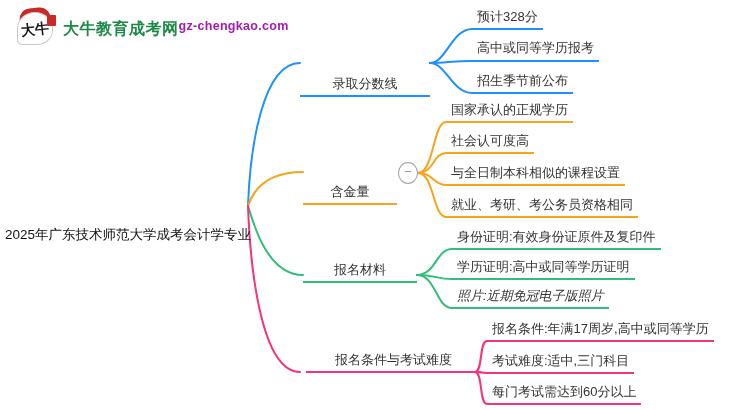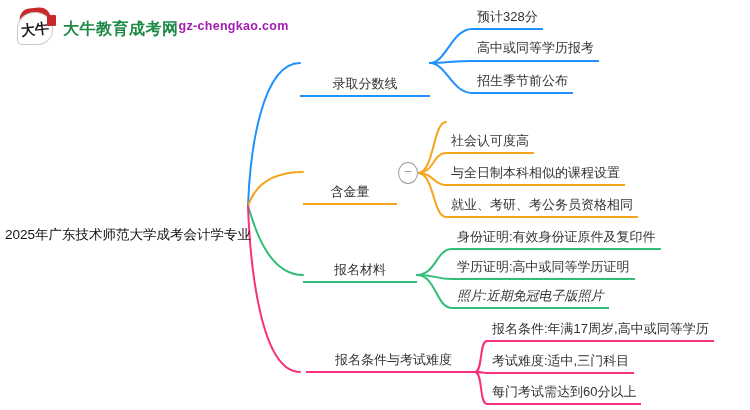--- a/index.html
+++ b/index.html
@@ -121,20 +121,21 @@
     <div class="branch-label" style="left: 306px; top: 352px; width: 175px; border-bottom-color: rgb(248, 49, 126);">报名条件与考试难度</div>
 
     <div class="collapse-btn">
       <span>−</span>
     </div>
 
     <div class="child" style="left: 472px; top: 9px; border-bottom-color: rgb(30, 144, 255);">预计328分</div>
     <div class="child" style="left: 472px; top: 41px; border-bottom-color: rgb(30, 144, 255); font-family: Liberation Mono, monospace;">高中或同等学历报考</div>
     <div class="child" style="left: 472px; top: 73px; border-bottom-color: rgb(30, 144, 255);">招生季节前公布</div>
 
+    <div class="child" style="left: 446px; top: 102px; border-bottom-color: rgb(247, 164, 29);">国家承认的正规学历</div>
     <div class="child" style="left: 446px; top: 133px; border-bottom-color: rgb(247, 164, 29);">社会认可度高</div>
     <div class="child" style="left: 446px; top: 165px; border-bottom-color: rgb(247, 164, 29);">与全日制本科相似的课程设置</div>
     <div class="child" style="left: 446px; top: 197px; border-bottom-color: rgb(247, 164, 29);">就业、考研、考公务员资格相同</div>
 
     <div class="child" style="left: 452px; top: 229px; border-bottom-color: rgb(50, 190, 120);">身份证明:有效身份证原件及复印件</div>
     <div class="child" style="left: 452px; top: 259px; border-bottom-color: rgb(50, 190, 120);">学历证明:高中或同等学历证明</div>
     <div class="child" style="left: 452px; top: 288px; border-bottom-color: rgb(50, 190, 120); font-style: italic;">照片:近期免冠电子版照片</div>
 
     <div class="child" style="left: 487px; top: 321px; border-bottom-color: rgb(248, 49, 126);">报名条件:年满17周岁,高中或同等学历</div>
     <div class="child" style="left: 487px; top: 353px; border-bottom-color: rgb(248, 49, 126);">考试难度:适中,三门科目</div>

